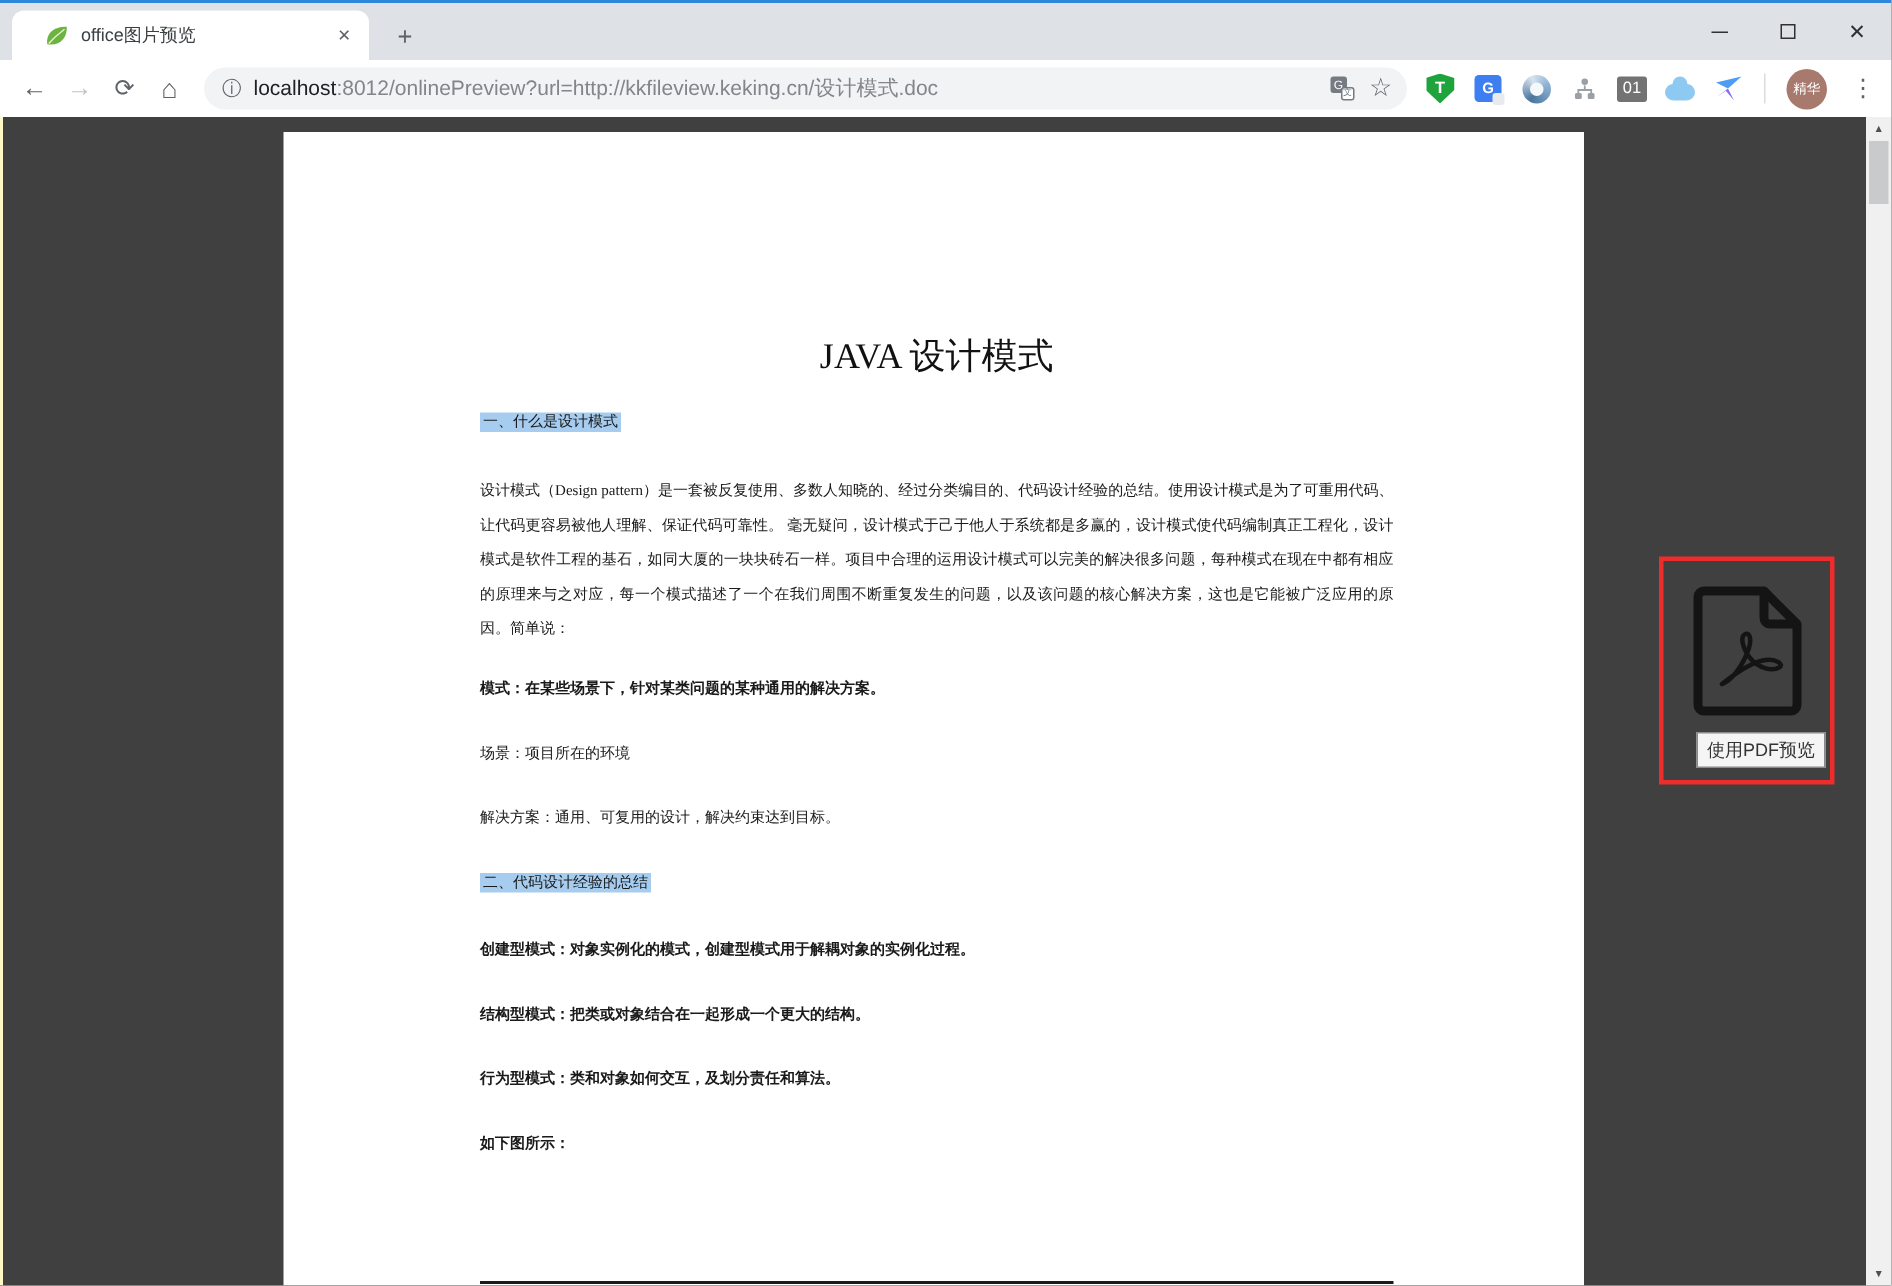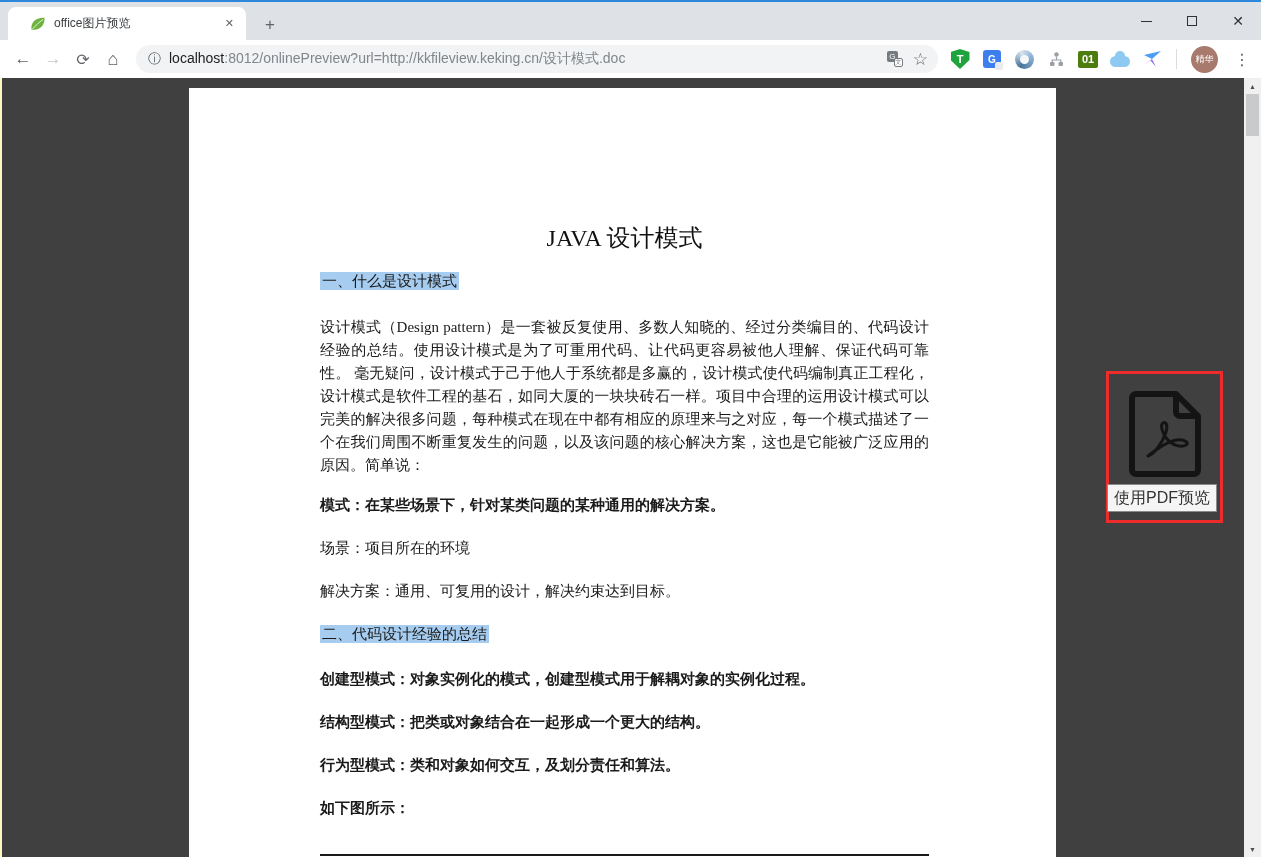--- a/index.html
+++ b/index.html
@@ -38,43 +38,43 @@
   .tr-b { position:absolute; bottom:0; right:0; width:9px; height:9px; background:#fff; border:1px solid #757b81; border-radius:2px; color:#757b81; font-size:6px; line-height:7px; text-align:center; }
   .star-ic { font-size:17px; color:#5f6368; }
 
   .ext-row { display:flex; align-items:center; margin-left:12px; gap:12px; }
   .ext { width:20px; height:20px; display:flex; align-items:center; justify-content:center; }
   .shield { width:19px; height:20px; background:#1fa33c; clip-path:polygon(50% 0,100% 15%,100% 55%,50% 100%,0 55%,0 15%); color:#fff; font-size:11px; font-weight:bold; display:flex; align-items:center; justify-content:center; }
   .bluetr { width:18px; height:18px; background:#3d7ef0; border-radius:3px; position:relative; color:#fff; font-size:10px; font-weight:bold; display:flex; align-items:center; justify-content:center; }
   .bluetr::after { content:""; position:absolute; right:-2px; bottom:-2px; width:8px; height:8px; background:#e8eaed; border-radius:2px; }
   .swirl { width:19px; height:19px; border-radius:50%; background:conic-gradient(from 210deg,#49759c,#d7e3ee 35%,#8fb3d4 60%,#49759c); position:relative; }
   .swirl::after { content:""; position:absolute; top:5px; left:5px; width:9px; height:9px; border-radius:50%; background:#f5f8fb; }
-  .badge01 { width:21px; height:17px; background:#4d7c0f; color:#fff; font-size:11px; font-weight:bold; display:flex; align-items:center; justify-content:center; border-radius:2px; }
+  .badge01 { width:21px; height:17px; background:#737373; color:#fff; font-size:11px; font-weight:normal; display:flex; align-items:center; justify-content:center; border-radius:2px; }
   .cloud { width:20px; height:11px; background:#8ec9f2; border-radius:8px; position:relative; margin-top:4px; }
   .cloud::before { content:""; position:absolute; top:-5px; left:5px; width:10px; height:10px; background:#8ec9f2; border-radius:50%; }
   .ext-divider { width:1px; height:20px; background:#dadce0; margin:0 2px; }
   .avatar { width:27px; height:27px; border-radius:50%; background:#a87a6e; color:#fff; font-size:9px; display:flex; align-items:center; justify-content:center; }
   .kebab { font-size:16px; color:#5f6368; margin:0 8px 0 4px; }
 
   
   .content { position:absolute; top:78px; left:0; right:17px; bottom:0; background:#404040; overflow:hidden; border-left:2px solid #fef9c3; }
   .page { position:absolute; left:187px; top:10px; width:867px; height:920px; background:#fff; }
   .doc { padding:135px 127px 0 131px; font-family:"Liberation Serif","DejaVu Serif",serif; color:#1a1a1a; }
   .doc-title { text-align:center; font-size:24px; font-weight:500; line-height:30px; margin-bottom:18px; color:#111; }
-  .blk { font-size:15px; line-height:21px; margin-bottom:22px; }
+  .blk { font-size:10px; line-height:21px; margin-bottom:22px; }
   .blk-h { margin-bottom:24px; }
   .hl { background:#a6cdf0; padding:1px 2px; }
   .blk-p { line-height:23px; margin-bottom:18px; text-align:justify; }
   .blk-b { font-weight:bold; }
   .bottom-rule { position:absolute; left:131px; top:766px; width:609px; border-top:2px solid #1a1a1a; }
 
   
   .pdf-box { position:absolute; left:1106px; top:371px; width:117px; height:152px; border:3px solid #ee2c2c; z-index:20; }
   .pdf-icon { position:absolute; top:14px; left:17px; }
-  .pdf-tip { position:absolute; right:3px; bottom:8px; background:#f5f5f5; border:1px solid #8a8a8a; color:#333; font-size:16px; line-height:1; padding:5px 6px; white-space:nowrap; }
+  .pdf-tip { position:absolute; right:3px; bottom:8px; background:#f5f5f5; border:1px solid #8a8a8a; color:#333; font-size:12px; line-height:1; padding:5px 6px; white-space:nowrap; }
 
   
   .scrollbar { position:absolute; top:78px; right:0; width:17px; bottom:0; background:#f0f0f0; z-index:15; }
   .sb-arrow { width:17px; height:16px; display:flex; align-items:center; justify-content:center; font-size:7px; color:#505050; }
   .sb-arrow-down { position:absolute; bottom:0; }
   .sb-thumb { position:absolute; top:16px; left:2px; width:13px; height:42px; background:#c8cacb; }
 </style>
 </head>
 <body>
 

